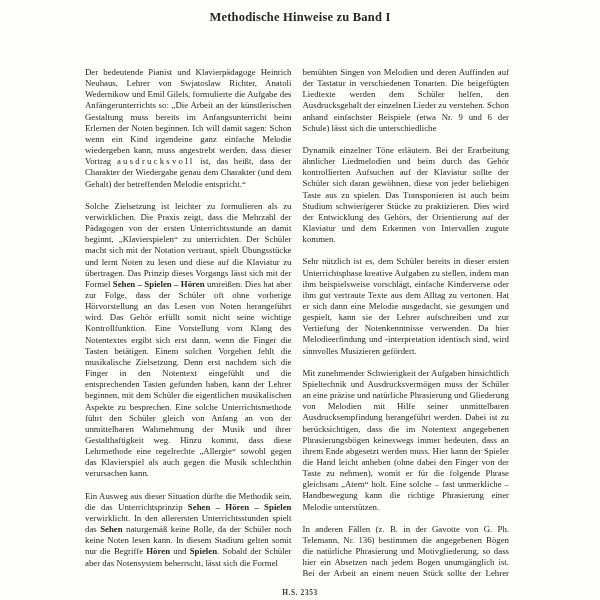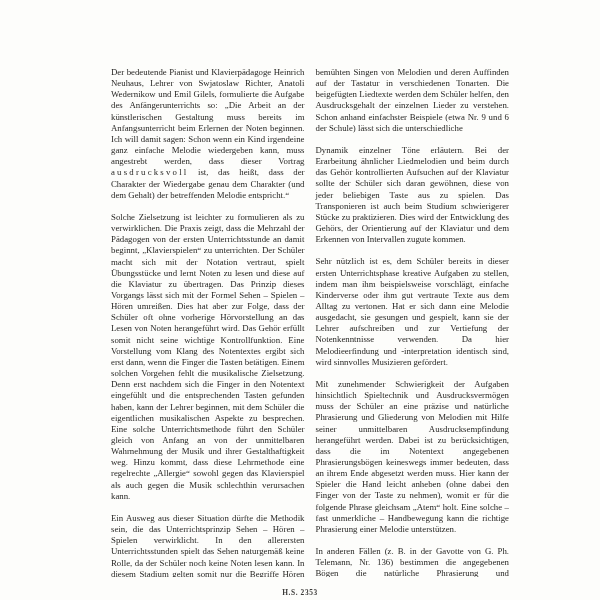--- a/index.html
+++ b/index.html
@@ -20,56 +20,59 @@
     text-align: center;
   }
   .page-title {
     font-size: 12.5px;
     font-weight: bold;
     letter-spacing: 0.2px;
   }
   .columns {
     position: absolute;
     top: 67px;
-    left: 111px;
+    left: 85px;
     right: 91px;
     display: flex;
     gap: 11px;
     height: 510px;
     overflow: hidden;
   }
   .col {
     flex: 1 1 0;
     text-align: justify;
     font-size: 8.8px;
     line-height: 11.15px;
     hyphens: none;
   }
   .para { margin: 0 0 11px 0; }
   .para:last-child { margin-bottom: 0; }
-  .bold { font-weight: normal; }
+  .bold { font-weight: bold; }
   .spaced { letter-spacing: 2.2px; }
   .page-footer {
     position: absolute;
     top: 581px;
     left: 0;
     right: 0;
     text-align: center;
   }
   .plate-number {
     font-size: 7.4px;
     letter-spacing: 0.6px;
     color: #3c3b39;
     font-weight: bold;
   }
 </style>
 </head>
 <body>
 
 <div class="page">
+  <div class="page-header">
+    <span class="page-title">Methodische Hinweise zu Band I</span>
+  </div>
 
   <div class="columns">
     <div class="col">
         <p class="para"><span>Der bedeutende Pianist und Klavierpädagoge Heinrich Neuhaus, Lehrer von Swjatoslaw Richter, Anatoli Wedernikow und Emil Gilels, formulierte die Aufgabe des Anfängerunterrichts so: „Die Arbeit an der künstlerischen Gestaltung muss bereits im Anfangsunterricht beim Erlernen der Noten beginnen. Ich will damit sagen: Schon wenn ein Kind irgendeine ganz einfache Melodie wiedergeben kann, muss angestrebt werden, dass dieser Vortrag </span><span class="spaced">ausdrucksvoll</span><span> ist, das heißt, dass der Charakter der Wiedergabe genau dem Charakter (und dem Gehalt) der betreffenden Melodie entspricht.“</span></p>
         <p class="para"><span>Solche Zielsetzung ist leichter zu formulieren als zu verwirklichen. Die Praxis zeigt, dass die Mehrzahl der Pädagogen von der ersten Unterrichtsstunde an damit beginnt, „Klavierspielen“ zu unterrichten. Der Schüler macht sich mit der Notation vertraut, spielt Übungsstücke und lernt Noten zu lesen und diese auf die Klaviatur zu übertragen. Das Prinzip dieses Vorgangs lässt sich mit der Formel </span><span class="bold">Sehen – Spielen – Hören</span><span> umreißen. Dies hat aber zur Folge, dass der Schüler oft ohne vorherige Hörvorstellung an das Lesen von Noten herangeführt wird. Das Gehör erfüllt somit nicht seine wichtige Kontrollfunktion. Eine Vorstellung vom Klang des Notentextes ergibt sich erst dann, wenn die Finger die Tasten betätigen. Einem solchen Vorgehen fehlt die musikalische Zielsetzung. Denn erst nachdem sich die Finger in den Notentext eingefühlt und die entsprechenden Tasten gefunden haben, kann der Lehrer beginnen, mit dem Schüler die eigentlichen musikalischen Aspekte zu besprechen. Eine solche Unterrichtsmethode führt den Schüler gleich von Anfang an von der unmittelbaren Wahrnehmung der Musik und ihrer Gestalthaftigkeit weg. Hinzu kommt, dass diese Lehrmethode eine regelrechte „Allergie“ sowohl gegen das Klavierspiel als auch gegen die Musik schlechthin verursachen kann.</span></p>
         <p class="para"><span>Ein Ausweg aus dieser Situation dürfte die Methodik sein, die das Unterrichtsprinzip </span><span class="bold">Sehen – Hören – Spielen</span><span> verwirklicht. In den allerersten Unterrichtsstunden spielt das </span><span class="bold">Sehen</span><span> naturgemäß keine Rolle, da der Schüler noch keine Noten lesen kann. In diesem Stadium gelten somit nur die Begriffe </span><span class="bold">Hören</span><span> und </span><span class="bold">Spielen</span><span>. Sobald der Schüler aber das Notensystem beherrscht, lässt sich die Formel </span></p>
       </div>
     <div class="col">
         <p class="para"><span>bemühten Singen von Melodien und deren Auffinden auf der Tastatur in verschiedenen Tonarten. Die beigefügten Liedtexte werden dem Schüler helfen, den Ausdrucksgehalt der einzelnen Lieder zu verstehen. Schon anhand einfachster Beispiele (etwa Nr. 9 und 6 der Schule) lässt sich die unterschiedliche</span></p>
         <p class="para"><span>Dynamik einzelner Töne erläutern. Bei der Erarbeitung ähnlicher Liedmelodien und beim durch das Gehör kontrollierten Aufsuchen auf der Klaviatur sollte der Schüler sich daran gewöhnen, diese von jeder beliebigen Taste aus zu spielen. Das Transponieren ist auch beim Studium schwierigerer Stücke zu praktizieren. Dies wird der Entwicklung des Gehörs, der Orientierung auf der Klaviatur und dem Erkennen von Intervallen zugute kommen.</span></p>

